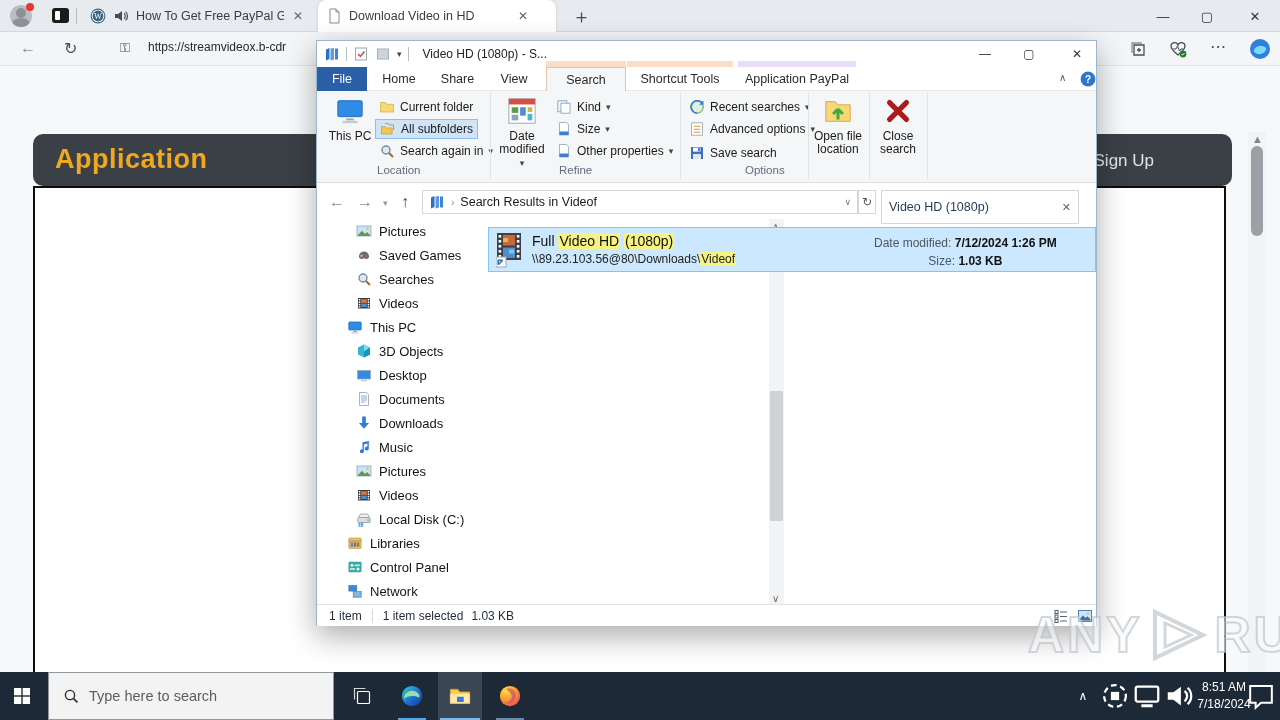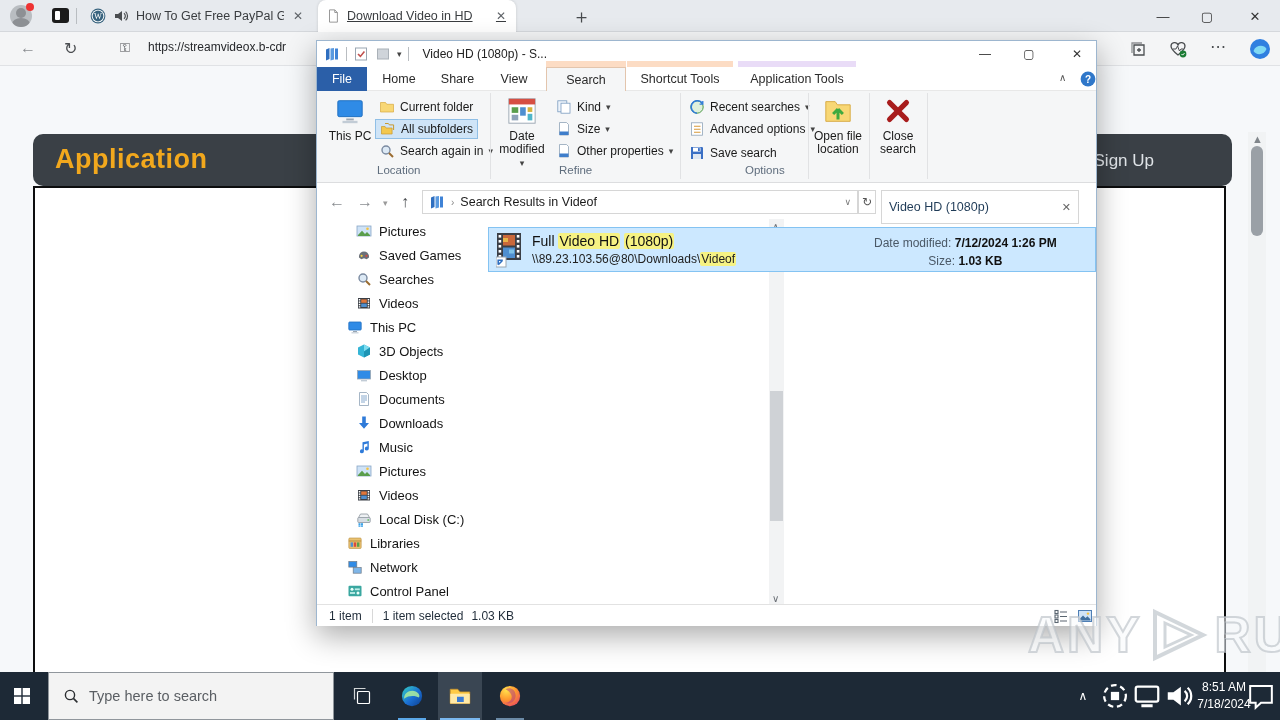--- a/index.html
+++ b/index.html
@@ -118,21 +118,21 @@
             <text x="8" y="11" font-size="8.4" fill="#fff" text-anchor="middle" font-family="Liberation Serif,serif">W</text>
           </svg></span>
       <span class="icon16"><svg width="100%" height="100%" viewBox="0 0 16 16" xmlns="http://www.w3.org/2000/svg">
             <path d="M2 6v4h3l4 3V3L5 6z" fill="#4a4d50"></path>
             <path d="M11 5.2a3.6 3.6 0 010 5.6M12.6 3.6a6 6 0 010 8.8" stroke="#4a4d50" fill="none" stroke-width="1.2"></path>
           </svg></span>
       <span class="title" style="width:148px;">How To Get Free PayPal Gift</span>
       <span class="tclose">✕</span>
     </div>
 
-    <div class="tab active abs" style="left:318px;width:198px;text-decoration:underline;">
+    <div class="tab active abs" style="left:318px;width:238px;">
       <span class="icon16"><svg width="100%" height="100%" viewBox="0 0 16 16" xmlns="http://www.w3.org/2000/svg">
             <path d="M4 1h6l3 3v11H4z" fill="#fff" stroke="#8a8a8a"></path>
             <path d="M10 1v3h3" fill="none" stroke="#8a8a8a"></path>
           </svg></span>
       <span class="title" style="width:160px;">Download Video in HD</span>
       <span class="tclose">✕</span>
     </div>
 
     <div class="newtab abs" style="left:572px;top:4px;">＋</div>
 
@@ -210,21 +210,21 @@
     <div class="ewinbtn abs" style="left:696px;">▢</div>
     <div class="ewinbtn abs" style="left:744px;">✕</div>
 
     <div id="tabrow" class="abs">
       <div class="rtab file abs" style="left:0;width:50px;">File</div>
       <div class="rtab abs" style="left:52px;width:60px;">Home</div>
       <div class="rtab abs" style="left:112px;width:57px;">Share</div>
       <div class="rtab abs" style="left:169px;width:56px;">View</div>
       <div class="rtab activetab abs" style="left:229px;width:80px;">Search</div>
       <div class="rtab abs" style="left:310px;width:106px;">Shortcut Tools</div>
-      <div class="rtab abs" style="left:421px;width:118px;">Application Tools</div>
+      <div class="rtab abs" style="left:421px;width:118px;">Application PayPal</div>
       <span class="abs" style="left:742px;top:5px;font-size:10px;color:#555;">∧</span>
       <span class="icon16 abs" style="left:763px;top:4px;"><svg width="100%" height="100%" viewBox="0 0 16 16" xmlns="http://www.w3.org/2000/svg">
             <circle cx="8" cy="8" r="7.4" fill="#2f77c9"></circle>
             <text x="8" y="11.6" font-size="10" fill="#fff" text-anchor="middle" font-weight="bold">?</text>
           </svg></span>
     </div>
 
     <div id="ribbon" class="abs">
 
       <div class="bigbtn abs" style="left:10px;top:5px;width:46px;">
@@ -499,34 +499,34 @@
               <rect x="1.8" y="3" width="12.4" height="10.5" rx="1" fill="#e8c070" stroke="#b98f3e" stroke-width=".6"></rect>
               <path d="M1.8 6h12.4" stroke="#b98f3e"></path>
               <rect x="3.6" y="7.4" width="2.4" height="4.4" fill="#4f8fd0"></rect>
               <rect x="6.8" y="7.4" width="2.4" height="4.4" fill="#d84a3f"></rect>
               <rect x="10" y="7.4" width="2.4" height="4.4" fill="#5a9e4c"></rect>
             </svg></span>
           <span>Libraries</span>
         </div>
       <div class="trow d1">
           <span class="icon16"><svg width="100%" height="100%" viewBox="0 0 16 16" xmlns="http://www.w3.org/2000/svg">
-              <rect x="1.8" y="2.5" width="8" height="5.6" fill="#2f8be6" stroke="#6e7b88" stroke-width=".7"></rect>
-              <rect x="6.2" y="8.6" width="8" height="5.6" fill="#7fb6e8" stroke="#6e7b88" stroke-width=".7"></rect>
-            </svg></span>
-          <span>Network</span>
-        </div>
-      <div class="trow d1">
-          <span class="icon16"><svg width="100%" height="100%" viewBox="0 0 16 16" xmlns="http://www.w3.org/2000/svg">
               <rect x="1.5" y="2.8" width="13" height="10.5" rx="1" fill="#3aa7a0"></rect>
               <circle cx="5" cy="6.3" r="1.5" fill="#eafff9"></circle>
               <rect x="7.8" y="5.4" width="5" height="1.8" fill="#bfeee8"></rect>
               <circle cx="11" cy="10" r="1.5" fill="#eafff9"></circle>
               <rect x="3" y="9.1" width="5" height="1.8" fill="#bfeee8"></rect>
             </svg></span>
           <span>Control Panel</span>
+        </div>
+      <div class="trow d1">
+          <span class="icon16"><svg width="100%" height="100%" viewBox="0 0 16 16" xmlns="http://www.w3.org/2000/svg">
+              <rect x="1.8" y="2.5" width="8" height="5.6" fill="#2f8be6" stroke="#6e7b88" stroke-width=".7"></rect>
+              <rect x="6.2" y="8.6" width="8" height="5.6" fill="#7fb6e8" stroke="#6e7b88" stroke-width=".7"></rect>
+            </svg></span>
+          <span>Network</span>
         </div>
     </div>
     <div id="treescroll" class="abs">
       <span class="tscrollarrow abs" style="top:2px;">∧</span>
       <div id="treethumb" class="abs"></div>
       <span class="tscrollarrow abs" style="top:374px;">∨</span>
     </div>
 
     <div id="filerow" class="abs">
       <span class="abs" style="left:7px;top:4px;width:26px;height:36px;"><svg width="100%" height="100%" viewBox="0 0 26 34">

